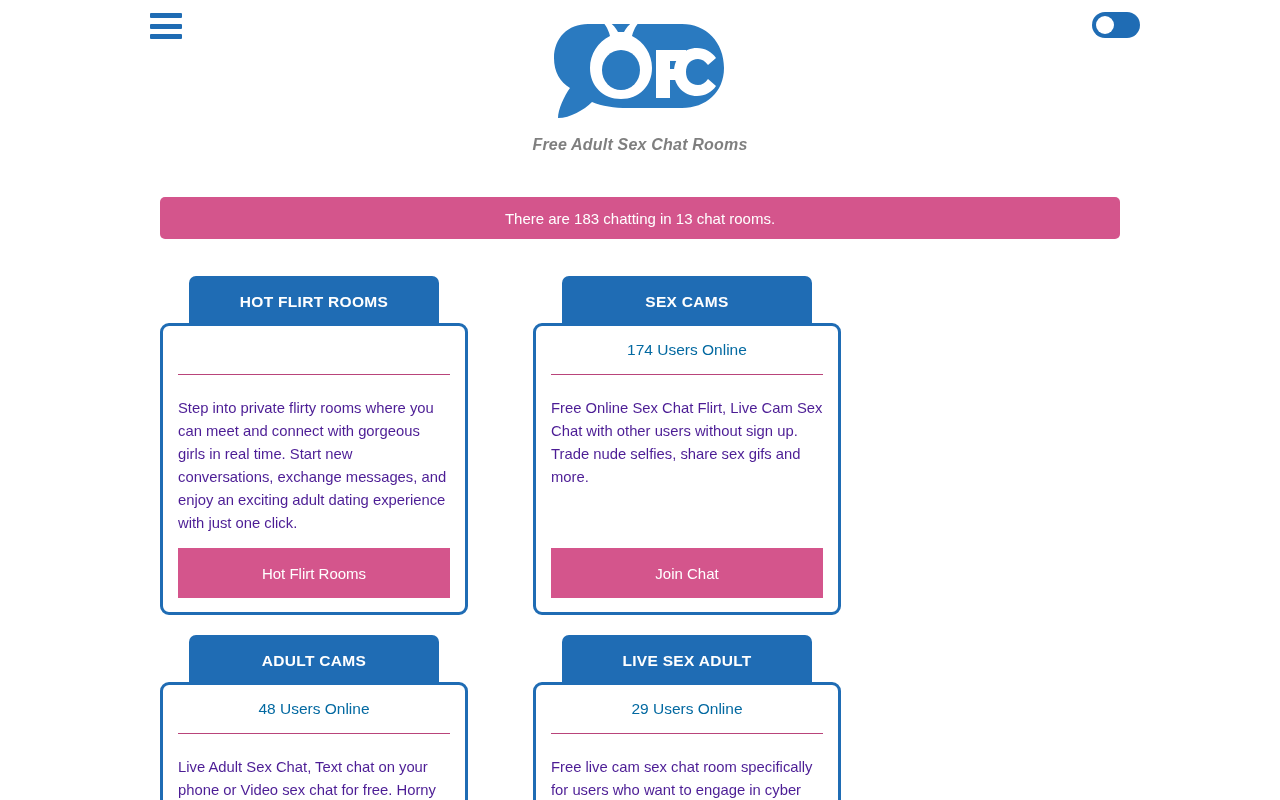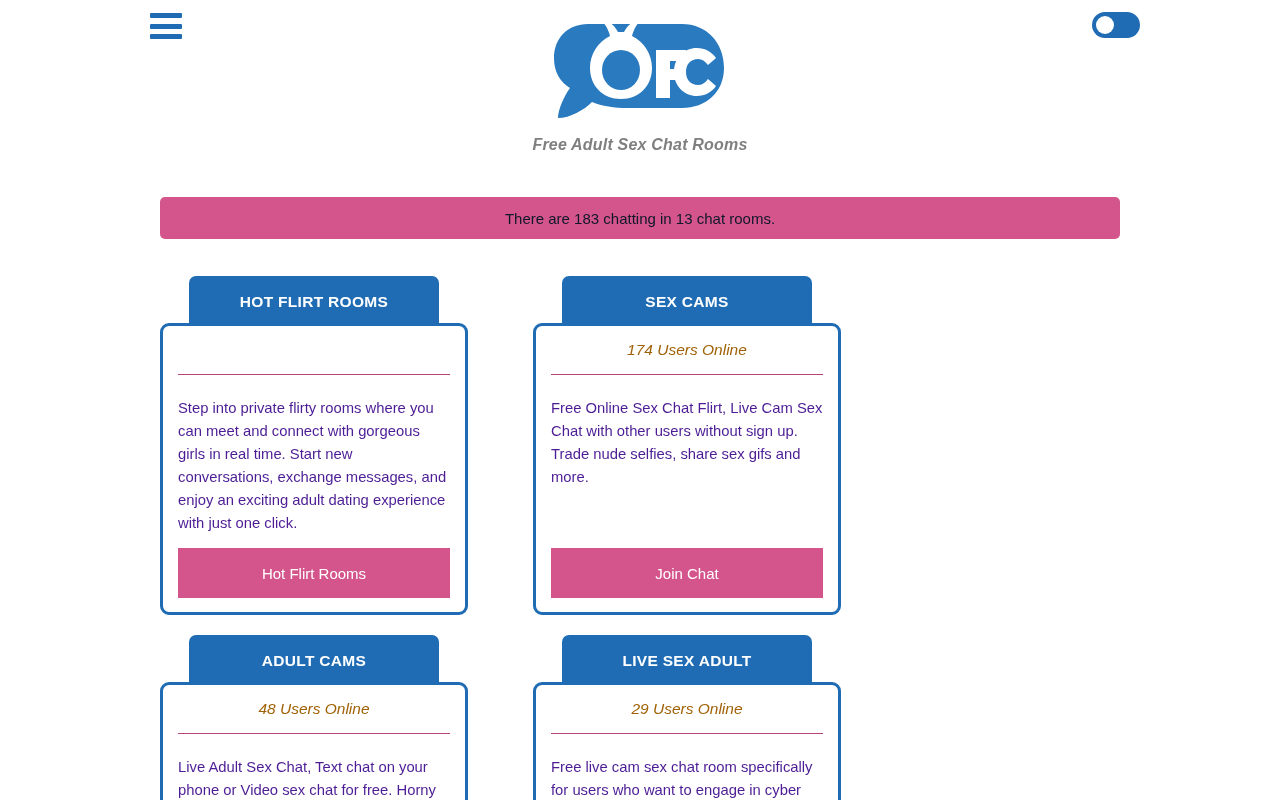--- a/index.html
+++ b/index.html
@@ -86,21 +86,21 @@
 
   
   .banner {
     position: absolute;
     left: 160px;
     top: 197px;
     width: 960px;
     height: 42px;
     background: #d4558c;
     border-radius: 5px;
-    color: #0f172a;
+    color: #ffffff;
     font-size: 15px;
     display: flex;
     align-items: center;
     justify-content: center;
     box-sizing: border-box;
   }
 
   
   .grid {
     position: absolute;
@@ -146,25 +146,24 @@
     box-sizing: border-box;
     padding: 0 15px 14px 15px;
     min-height: 292px;
     display: flex;
     flex-direction: column;
   }
 
   .users-online {
     text-align: center;
     font-size: 15.5px;
-    color: #a16207;
+    color: #0369a1;
     padding: 15px 0 11px 0;
     min-height: 22px;
     border-bottom: 1px solid #b9447a;
-    font-style: italic;
   }
 
   .card-desc {
     font-size: 14.8px;
     line-height: 23px;
     color: #4c1d95;
     padding-top: 22px;
     flex: 1 1 auto;
   }
 

